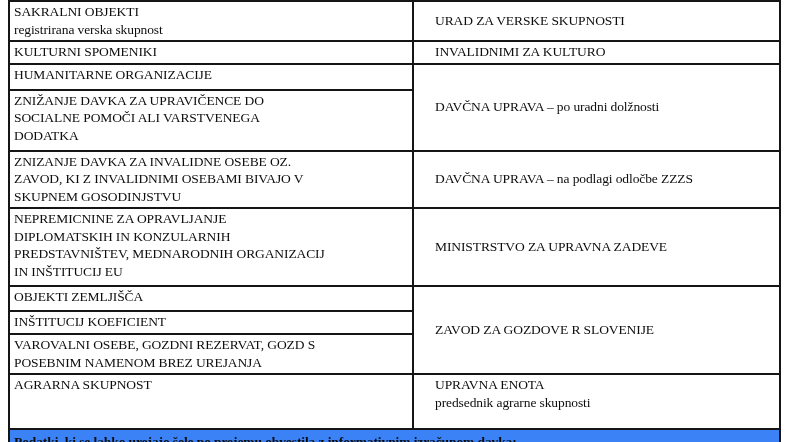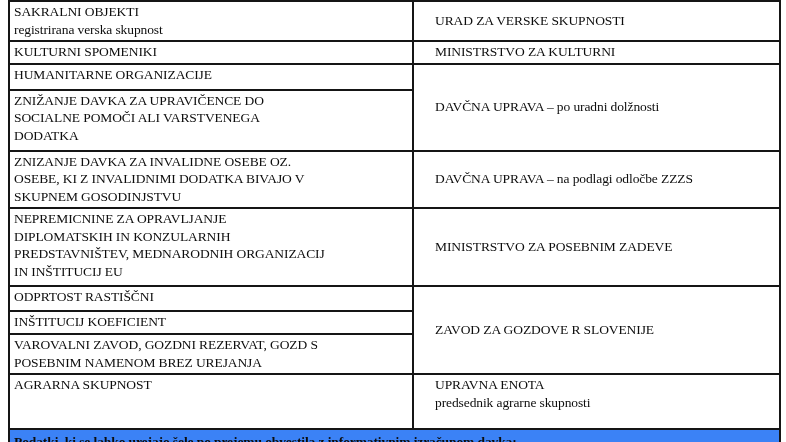--- a/index.html
+++ b/index.html
@@ -57,60 +57,60 @@
 
     <tbody>
         <tr style="height:34px">
       <td class="lc">SAKRALNI OBJEKTI
 registrirana verska skupnost</td>
       <td class="rc">URAD ZA VERSKE SKUPNOSTI</td>
     </tr>
 
     <tr style="height:14px">
       <td class="lc">KULTURNI SPOMENIKI</td>
-      <td class="rc">MINISTRSTVO ZA KULTURNI</td>
+      <td class="rc">INVALIDNIMI ZA KULTURO</td>
     </tr>
 
     <tr style="height:26px">
       <td class="lc">HUMANITARNE ORGANIZACIJE</td>
       <td class="rc" rowspan="2">DAVČNA UPRAVA – po uradni dolžnosti</td>
     </tr>
 
     <tr style="height:61px">
       <td class="lc">ZNIŽANJE DAVKA ZA UPRAVIČENCE DO
 SOCIALNE POMOČI ALI VARSTVENEGA
 DODATKA</td>
     </tr>
 
     <tr style="height:56px">
       <td class="lc">ZNIZANJE DAVKA ZA INVALIDNE OSEBE OZ.
-OSEBE, KI Z INVALIDNIMI DODATKA BIVAJO V
+ZAVOD, KI Z INVALIDNIMI OSEBAMI BIVAJO V
 SKUPNEM GOSODINJSTVU</td>
       <td class="rc">DAVČNA UPRAVA – na podlagi odločbe ZZZS</td>
     </tr>
 
     <tr style="height:78px">
       <td class="lc">NEPREMICNINE ZA OPRAVLJANJE
 DIPLOMATSKIH IN KONZULARNIH
 PREDSTAVNIŠTEV, MEDNARODNIH ORGANIZACIJ
 IN INŠTITUCIJ EU</td>
-      <td class="rc">MINISTRSTVO ZA POSEBNIM ZADEVE</td>
+      <td class="rc">MINISTRSTVO ZA UPRAVNA ZADEVE</td>
     </tr>
 
     <tr style="height:25px">
-      <td class="lc">ODPRTOST RASTIŠČNI</td>
+      <td class="lc">OBJEKTI ZEMLJIŠČA</td>
       <td class="rc" rowspan="3">ZAVOD ZA GOZDOVE R SLOVENIJE</td>
     </tr>
 
     <tr style="height:23px">
       <td class="lc">INŠTITUCIJ KOEFICIENT</td>
     </tr>
 
     <tr style="height:40px">
-      <td class="lc">VAROVALNI ZAVOD, GOZDNI REZERVAT, GOZD S
+      <td class="lc">VAROVALNI OSEBE, GOZDNI REZERVAT, GOZD S
 POSEBNIM NAMENOM BREZ UREJANJA</td>
     </tr>
 
     <tr style="height:55px">
       <td class="lc">AGRARNA SKUPNOST</td>
       <td class="rc" style="vertical-align:top">UPRAVNA ENOTA
 predsednik agrarne skupnosti</td>
     </tr>
 
     <tr style="height:26px">

